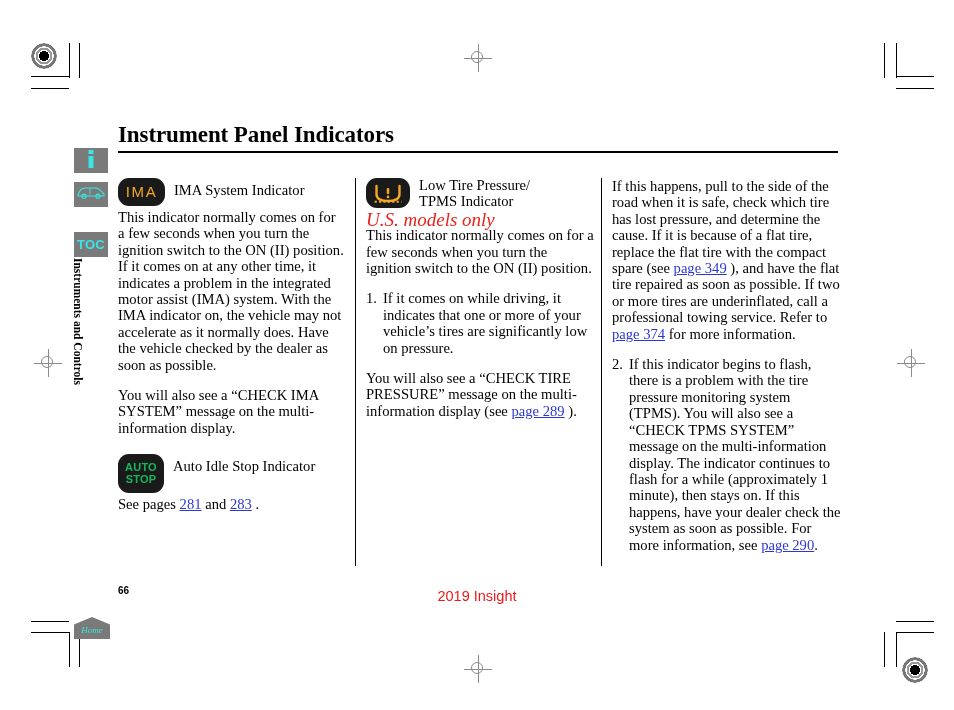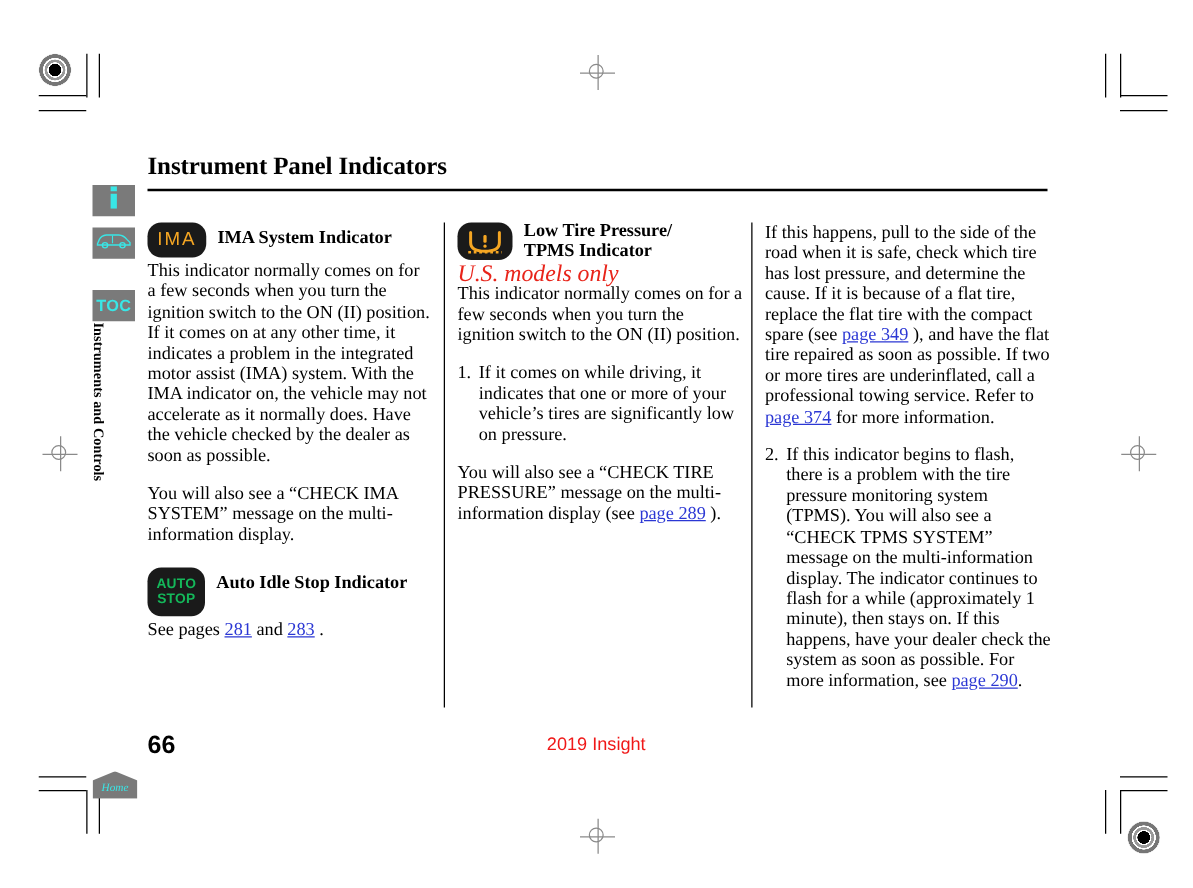--- a/index.html
+++ b/index.html
@@ -61,21 +61,21 @@
   .crop {
     position: absolute;
     background: #000;
   }
 
   
   #page-title {
     position: absolute;
     left: 118px;
     top: 122px;
-    font-size: 20px;
+    font-size: 23px;
     font-weight: bold;
     letter-spacing: -0.1px;
     color: #000;
     font-family: "Liberation Serif", serif;
   }
   #title-rule {
     position: absolute;
     left: 118px;
     top: 151px;
     width: 720px;
@@ -163,21 +163,21 @@
     width: 46px; height: 39px;
     flex-direction: column;
     line-height: 11.5px;
     font-family: "Liberation Sans", sans-serif;
     font-weight: bold;
     font-size: 11px;
     color: #14b85a;
     letter-spacing: 0.2px;
   }
   .ind-title {
-    font-weight: bold;
+    font-weight: normal;
     font-size: 14.6px;
     line-height: 15px;
     padding-top: 5px;
     font-family: "Liberation Serif", serif;
   }
   .ind-title.two-line { padding-top: 0px; line-height: 15.6px; }
 
   .note-italic {
     font-style: italic;
     color: #e8241a;
@@ -233,21 +233,21 @@
     font-style: italic;
     font-size: 9px;
     color: #39e6e6;
   }
   #footer-page {
     position: absolute;
     left: 118px;
     top: 585px;
     font-family: "Liberation Sans", sans-serif;
     font-weight: bold;
-    font-size: 20px;
+    font-size: 10px;
     color: #000;
   }
   #footer-model {
     position: absolute;
     left: 0;
     top: 588px;
     width: 954px;
     text-align: center;
     font-family: "Liberation Sans", sans-serif;
     font-size: 14.5px;

